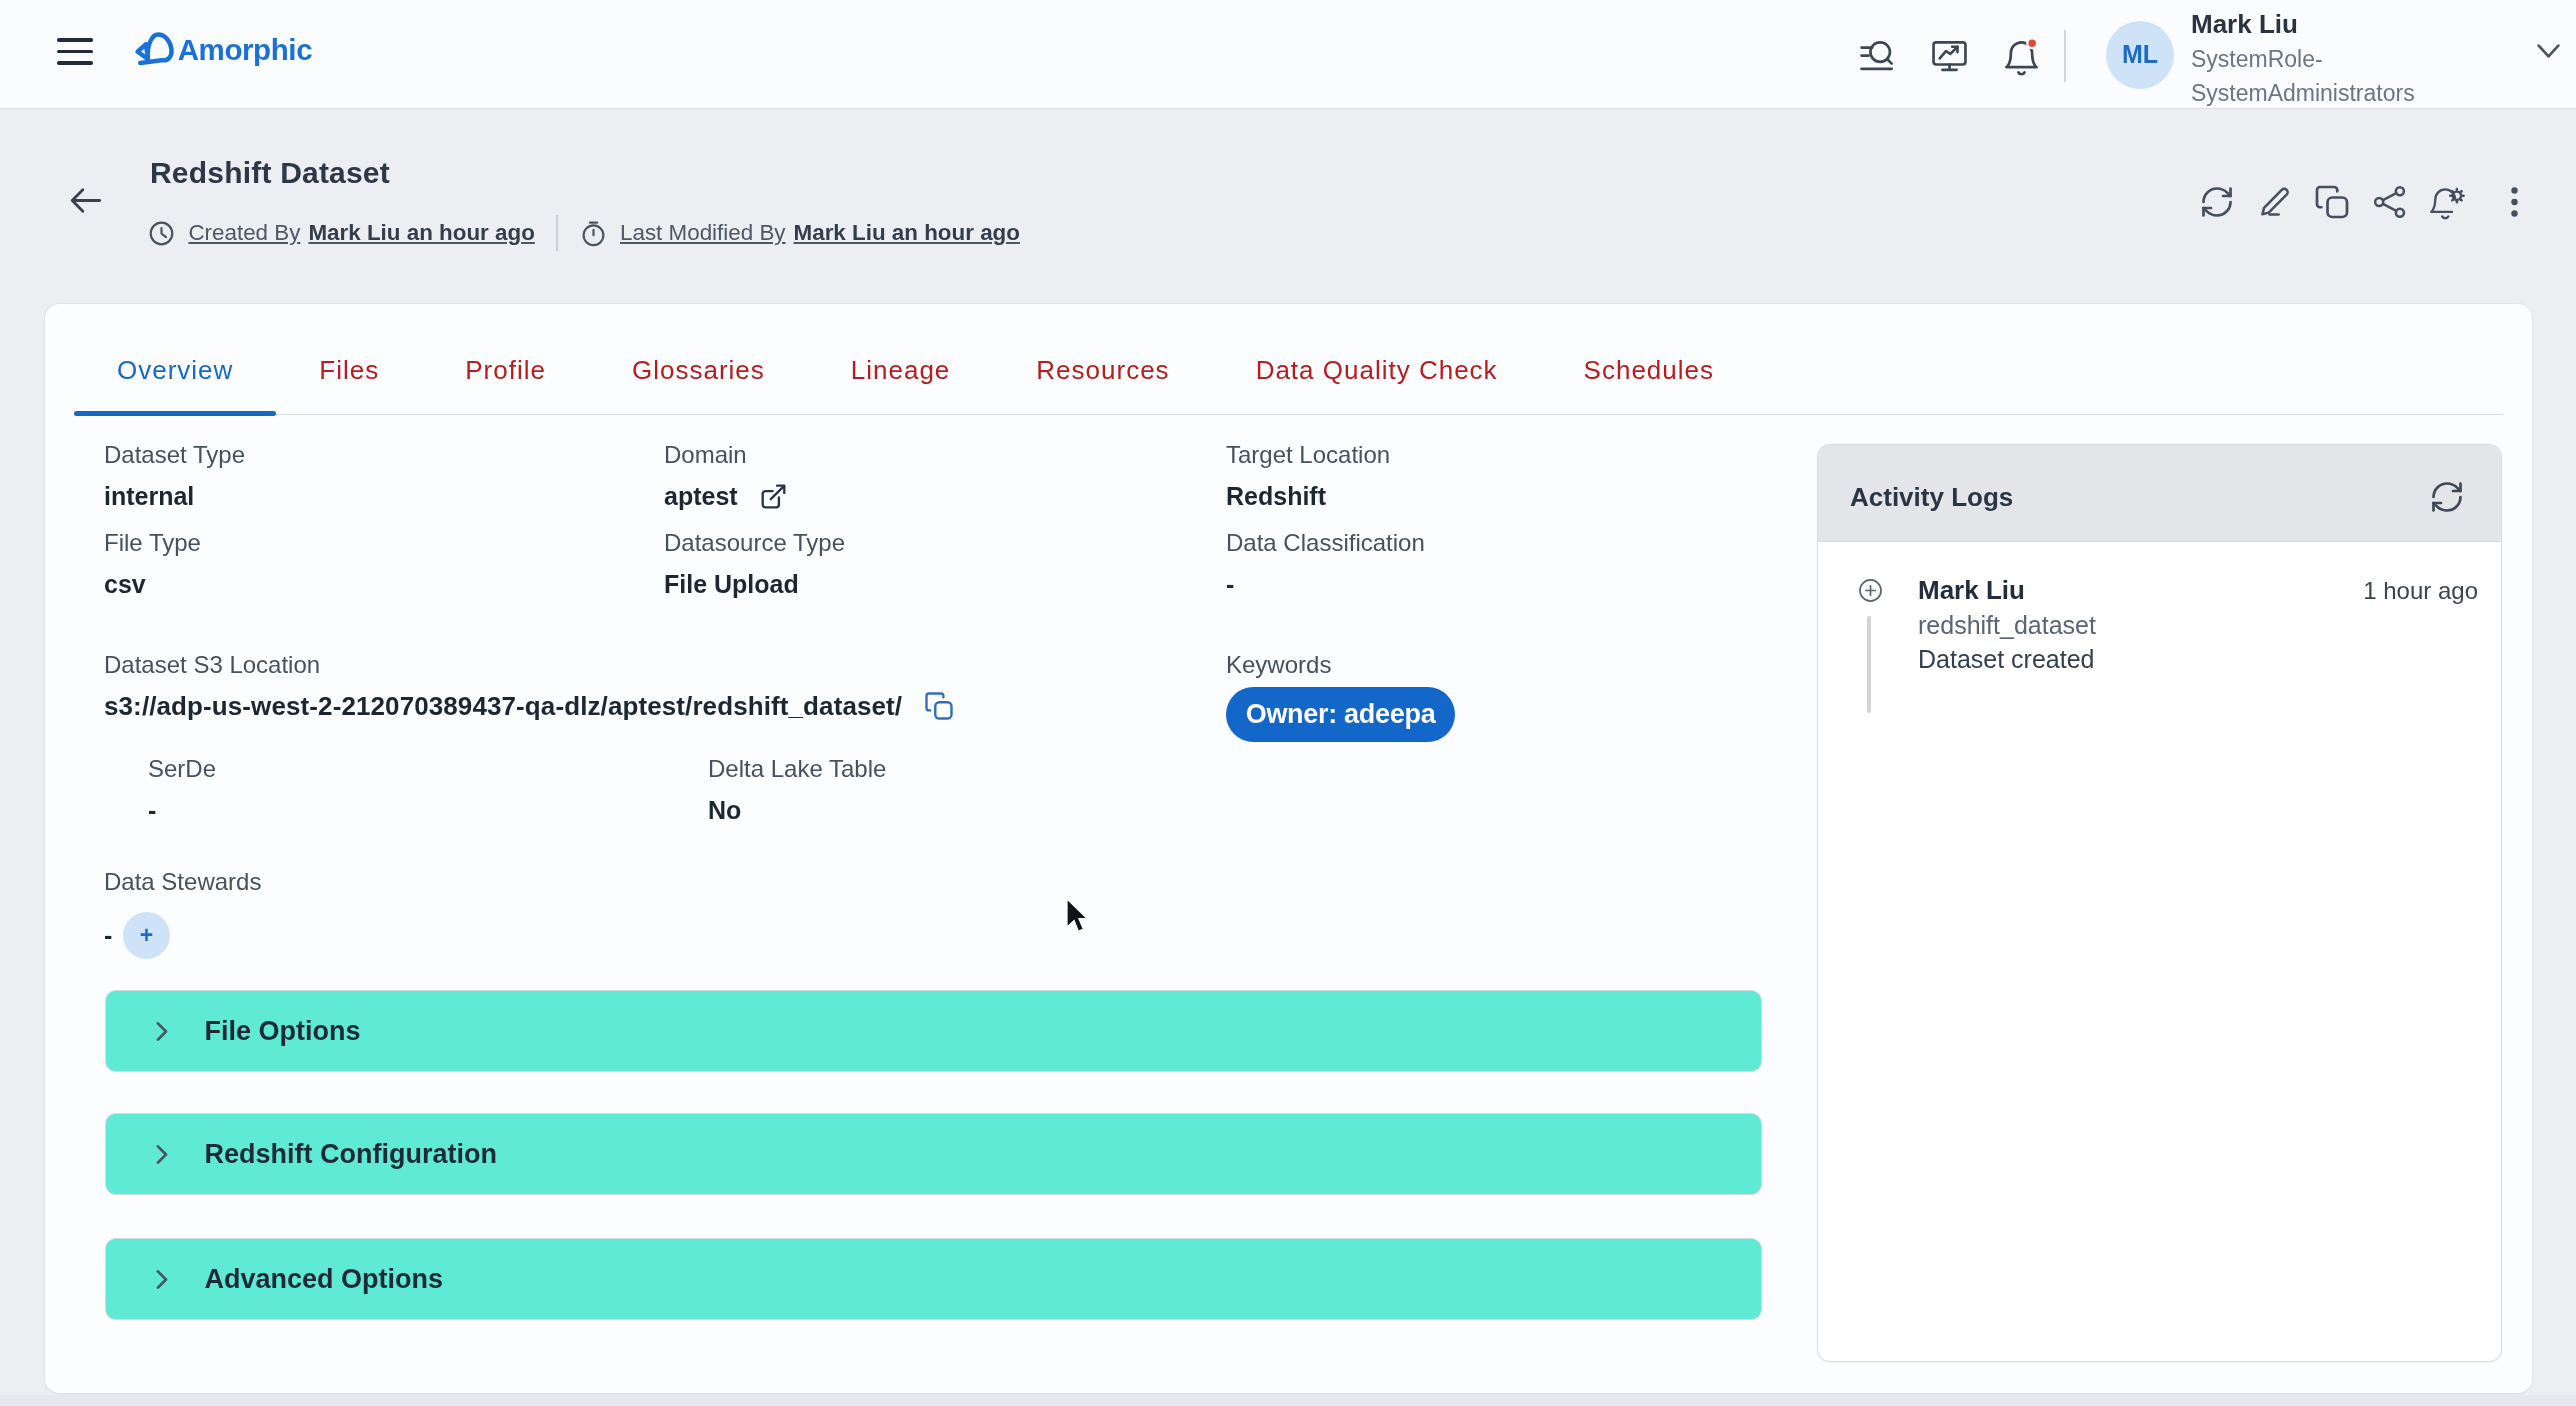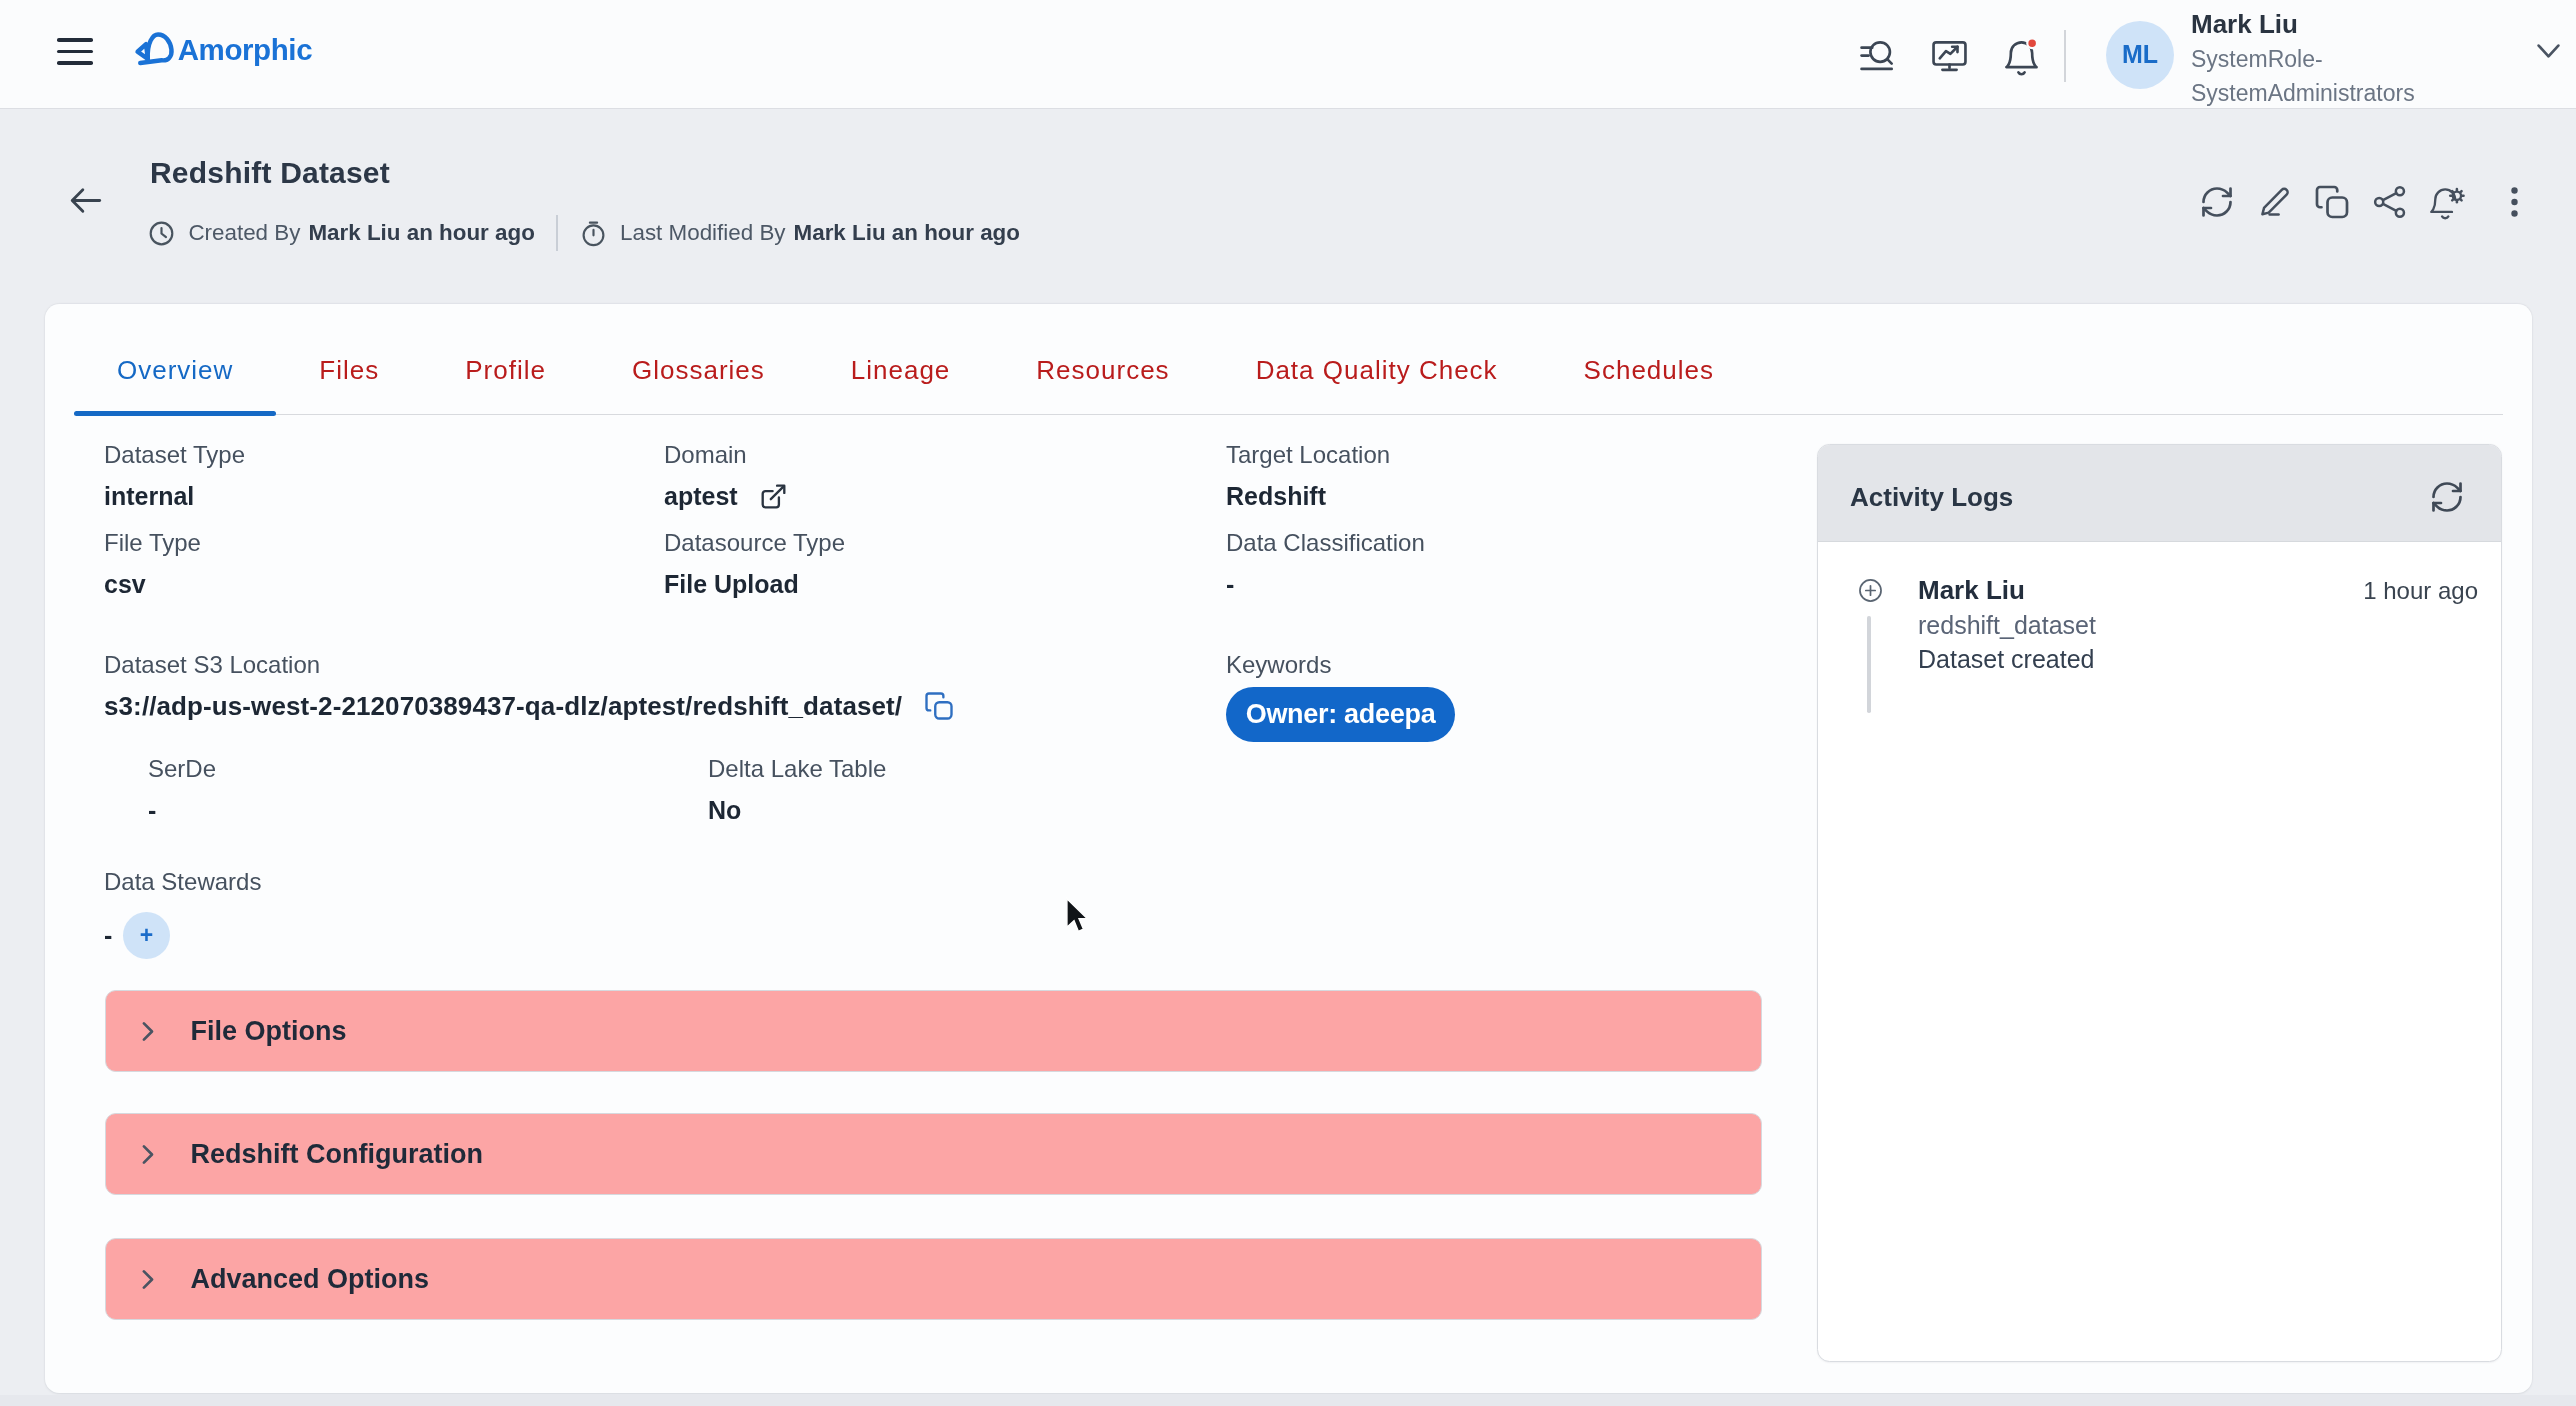--- a/index.html
+++ b/index.html
@@ -32,21 +32,21 @@
   }
   .user-block { position:absolute; left:2191px; top:7.2px; width:295px; }
   .user-name { font-size:26px; font-weight:600; color:#2a3441; line-height:35px; }
   .user-role { font-size:23px; color:#6b7584; line-height:34px; }
   .user-chevron { position:absolute; left:2535px; top:42px; cursor:pointer; }
 
   
   .page-header { position:absolute; left:0; top:109px; width:2576px; height:195px; }
   .back-btn { position:absolute; left:66px; top:72px; width:39px; height:39px; cursor:pointer; }
   .page-title { position:absolute; left:150px; top:47px; font-size:30px; font-weight:700; color:#2c3747; letter-spacing:0.2px; }
-  .meta-row { position:absolute; left:148px; top:106px; height:36px; display:flex; align-items:center; font-size:22.4px; color:#4d5866; }
+  .meta-row { position:absolute; left:148px; top:106px; height:36px; display:flex; align-items:center; font-size:22.4px; color:#4d5866;text-decoration:underline; }
   .meta-row .sep { width:1.8px; height:36px; background:#c9ced6; margin:0 21.5px; }
   .meta-row .ic { margin-right:13.4px; }
   .meta-strong { font-weight:700; color:#333e4d; margin-left:8px; }
   .header-actions { position:absolute; top:75px; right:50px; display:flex; align-items:center; }
   .ha-icon { width:36px; height:36px; margin-left:21.5px; cursor:pointer; }
   .ha-icon.kebab { width:23px; margin-left:38px; }
 
   
   .card {
     position:absolute; left:45px; top:304px; width:2487px; height:1089px;
@@ -84,22 +84,22 @@
   .stewards-dash { font-size:25px; font-weight:700; color:#1d2734; }
   .add-steward {
     width:47px; height:47px; border-radius:50%; background:#cfe3f8; margin-left:10.7px;
     display:flex; align-items:center; justify-content:center; cursor:pointer;
     color:#1b6cc9; font-size:23px; font-weight:700;
   }
 
   
   .collapse-box {
     position:absolute; left:60px; width:1657px; height:82px;
-    border:1.8px solid #d6d9de; border-radius:10.7px; background:#fca5a5;
-    display:flex; align-items:center; padding:0 28px; cursor:pointer;
+    border:1.8px solid #d6d9de; border-radius:10.7px; background:#5eead4;
+    display:flex; align-items:center; padding:0 42px; cursor:pointer;
   }
   .box1 { top:686px; } .box2 { top:809px; } .box3 { top:934px; }
   .collapse-title { font-size:27px; font-weight:700; color:#1f2a39; margin-left:29.5px; }
 
   
   .activity {
     position:absolute; left:1772px; top:140px; width:685px; height:918px;
     background:#ffffff; border:1.8px solid #d9dce1; border-radius:12.5px; overflow:hidden;
     box-shadow:0 0.9px 1.8px rgba(16,24,40,0.05);
   }

